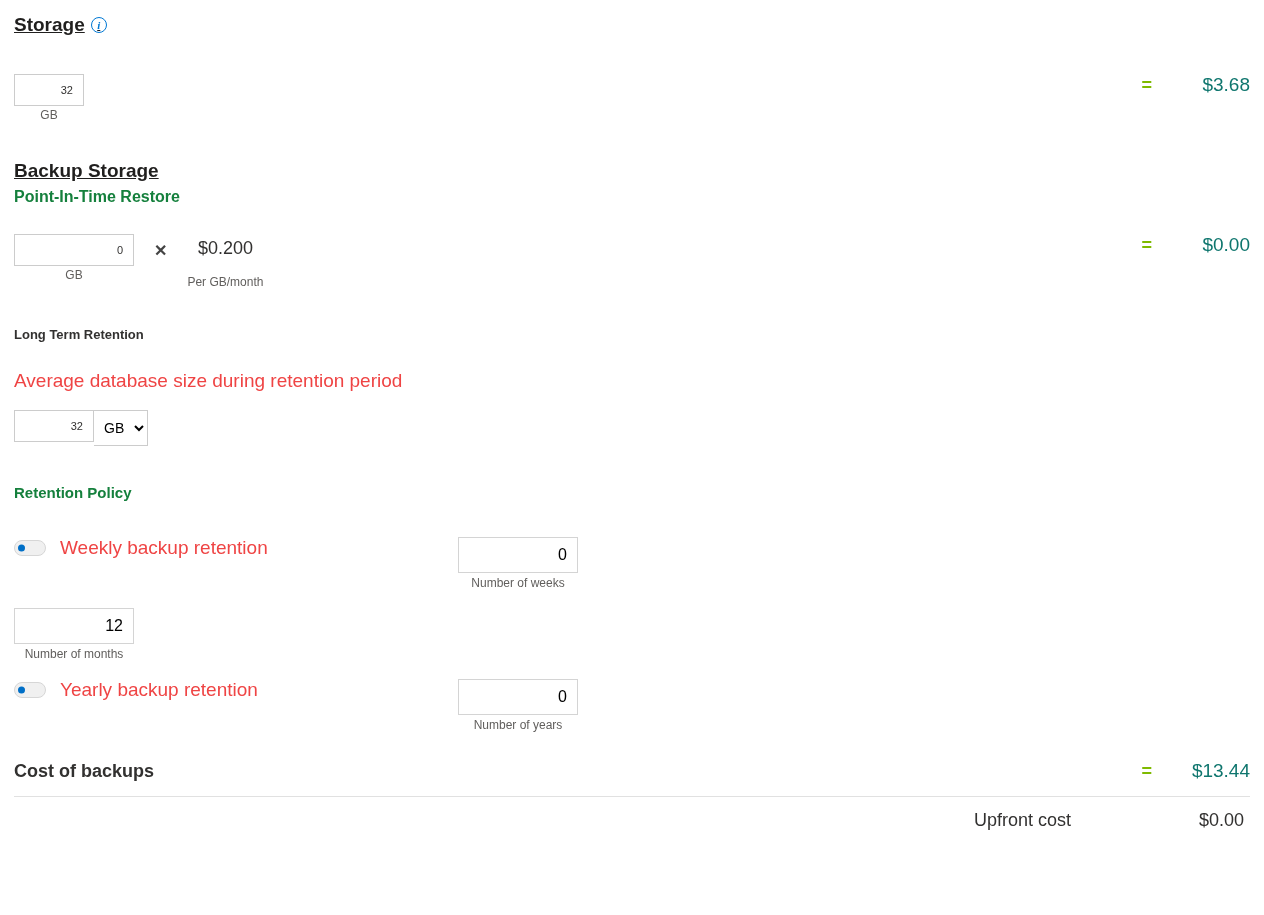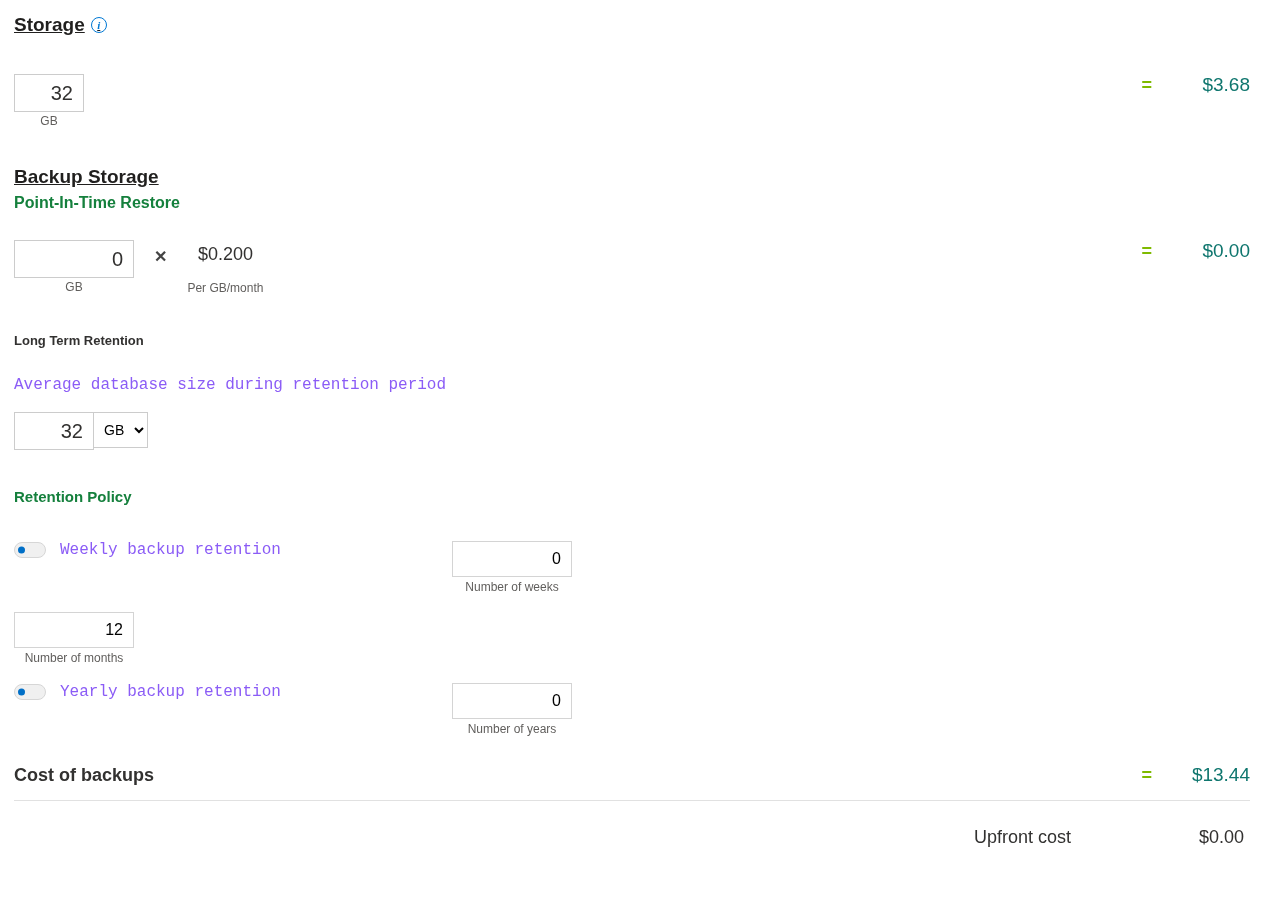--- a/index.html
+++ b/index.html
@@ -42,25 +42,25 @@
     justify-content: space-between;
     width: 100%;
   }
   .subrow {
     display: flex;
     align-items: flex-start;
     gap: 20px;
   }
   .num-input {
     width: 70px;
-    height: 38px;
+    height: 32px;
     border: 1px solid #ccc;
     text-align: right;
     padding: 0 10px;
-    font-size: 20px;
+    font-size: 11px;
     font-family: inherit;
     color: #323130;
   }
   .num-input.wide { width: 120px; }
   .num-input.mid { width: 80px; }
   .input-unit {
     font-size: 12px;
     color: #605e5c;
     text-align: center;
     margin-top: 2px;
@@ -92,40 +92,39 @@
   }
   .cost-line { display: flex; align-items: center; }
 
   .subheading {
     font-size: 16px;
     font-weight: 600;
     color: #15803d;
     margin: 0;
   }
   .label-text {
-    font-size: 16px;
-    color: #8b5cf6;
-    font-family: Liberation Mono, monospace;
+    font-size: 19px;
+    color: #ef4444;
   }
 
   .size-group { display: inline-flex; }
   .unit-select {
     height: 36px;
     border: 1px solid #ccc;
     border-left: none;
     padding: 0 6px;
     font-family: inherit;
     font-size: 14px;
     background: #fff;
   }
 
   .toggle-row {
     display: flex;
     align-items: flex-start;
-    gap: 18px;
+    gap: 24px;
     margin-top: 18px;
   }
   .toggle-left { display: flex; align-items: center; gap: 14px; width: 420px; }
 
   .toggle {
     width: 32px;
     height: 16px;
     border-radius: 10px;
     position: relative;
     cursor: pointer;
@@ -181,21 +180,20 @@
     border-top: 1px solid #e1e1e1;
     margin: 14px 0 10px 0;
   }
 
   .totals { display: flex; flex-direction: column; align-items: flex-end; gap: 8px; }
   .total-row {
     display: flex;
     justify-content: space-between;
     width: 282px;
     padding: 3px 6px;
-    margin-top: 13px;
   }
   .total-label { font-size: 18px; color: #323130; }
   .total-val { font-size: 18px; color: #323130; }
   .highlight {
     border: 3px solid #e60000;
   }
 
   .spacer-s { height: 18px; }
   .spacer-m { height: 28px; }
   .spacer-l { height: 38px; }

